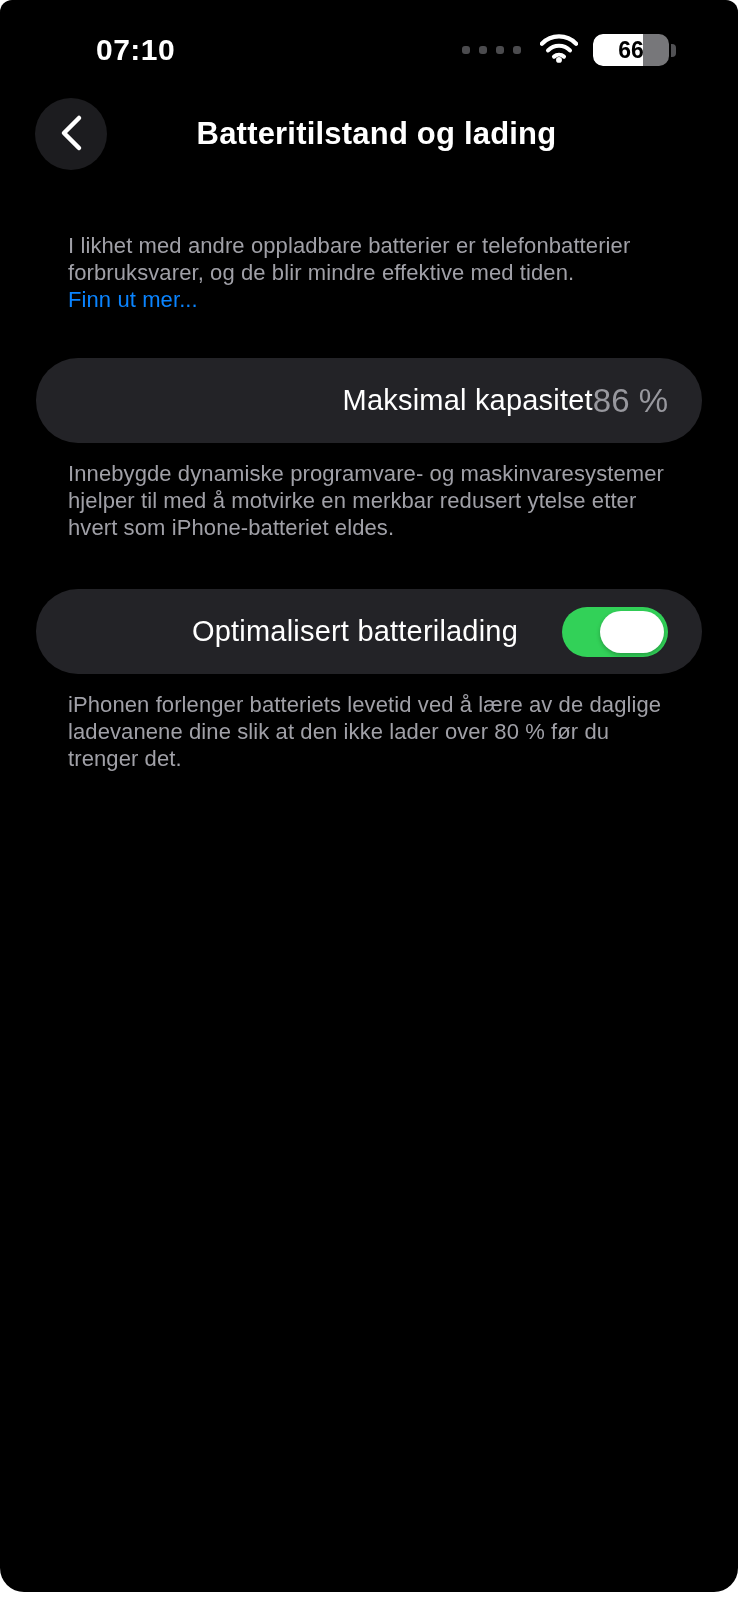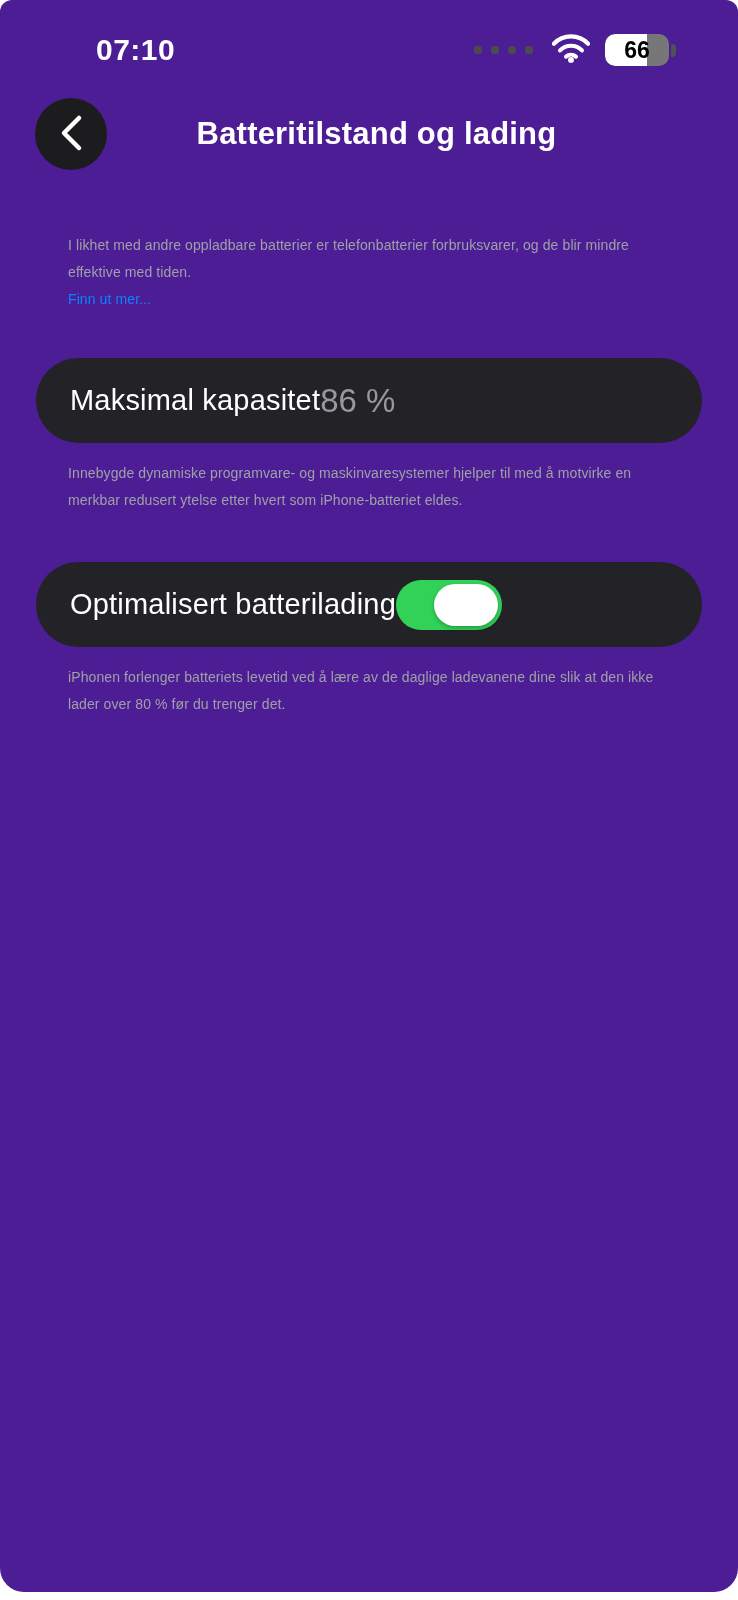--- a/index.html
+++ b/index.html
@@ -5,35 +5,35 @@
   * { margin:0; padding:0; box-sizing:border-box; }
   html,body { background:#ffffff; }
   body {
     width:738px; height:1600px;
     font-family:"Liberation Sans","DejaVu Sans",sans-serif;
     -webkit-font-smoothing:antialiased;
   }
   .screen {
     position:relative;
     width:738px; height:1592px;
-    background:#4c1d95;
+    background:#000000;
     border-radius:12px 12px 24px 24px;
     overflow:hidden;
   }
 
   
   .status-bar {
     display:flex; align-items:center; justify-content:space-between;
     margin:30px 62px 0 96px; height:40px;
   }
   .sb-time { color:#fff; font-size:30px; font-weight:700; letter-spacing:0.5px; }
   .sb-icons { display:flex; align-items:center; gap:15px; }
   .cell-dots { display:flex; gap:9px; align-items:center; margin-right:4px; }
   .cell-dots i { width:8px; height:8px; background:#4b4b4e; border-radius:3px; display:block; }
-  .battery { position:relative; width:64px; height:32px; border-radius:10px;
+  .battery { position:relative; width:76px; height:32px; border-radius:10px;
              background:#77777a; overflow:hidden; }
   .battery-fill { position:absolute; left:0; top:0; bottom:0; width:66%;
                   background:#fff; border-radius:10px 0 0 10px; }
   .battery-num { position:absolute; inset:0; display:flex; align-items:center; justify-content:center;
                  color:#000; font-size:23px; font-weight:700; }
   .battery-cap { width:5px; height:13px; background:#515154; border-radius:0 4px 4px 0; margin-left:2px; }
   .bat-wrap { display:flex; align-items:center; }
 
   
   .navbar { position:relative; margin-top:28px; height:72px; }
@@ -46,36 +46,36 @@
   .nav-title {
     position:absolute; left:15px; right:0; top:0; height:72px;
     display:flex; align-items:center; justify-content:center;
     color:#fff; font-size:31px; font-weight:700; letter-spacing:0.2px;
   }
 
   
   .content { padding:0 36px; }
   .footnote {
     padding:0 30px 0 32px;
-    color:#a0a0a7; font-size:14px; line-height:27px; letter-spacing:0.1px;
+    color:#a0a0a7; font-size:22px; line-height:27px; letter-spacing:0.1px;
   }
   .intro { margin-top:62px; }
   .intro a { color:#0a84ff; text-decoration:none; display:block; cursor:pointer; }
 
   .card {
     margin-top:45px;
     height:85px; border-radius:42px;
     background:#232327;
-    display:flex; align-items:center; justify-content:flex-start;
+    display:flex; align-items:center; justify-content:flex-end;
     padding:0 34px;
   }
   .card-label { color:#fff; font-size:29px; letter-spacing:0.2px; }
   .card-value { color:#98989e; font-size:33px; }
   .card + .footnote { margin-top:17px; }
-  .card.third { margin-top:48px; }
+  .card.third { margin-top:48px;gap:44px; }
 
   
   .toggle {
     position:relative; width:106px; height:50px; border-radius:25px;
     background:#39393d; cursor:pointer; flex:none;
   }
   .toggle.on { background:#32d158; }
   .toggle .knob {
     position:absolute; top:4px; left:4px;
     width:64px; height:42px; border-radius:21px;

